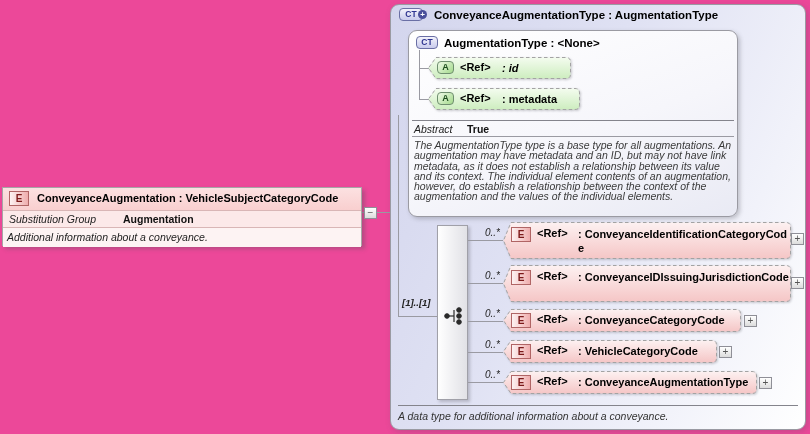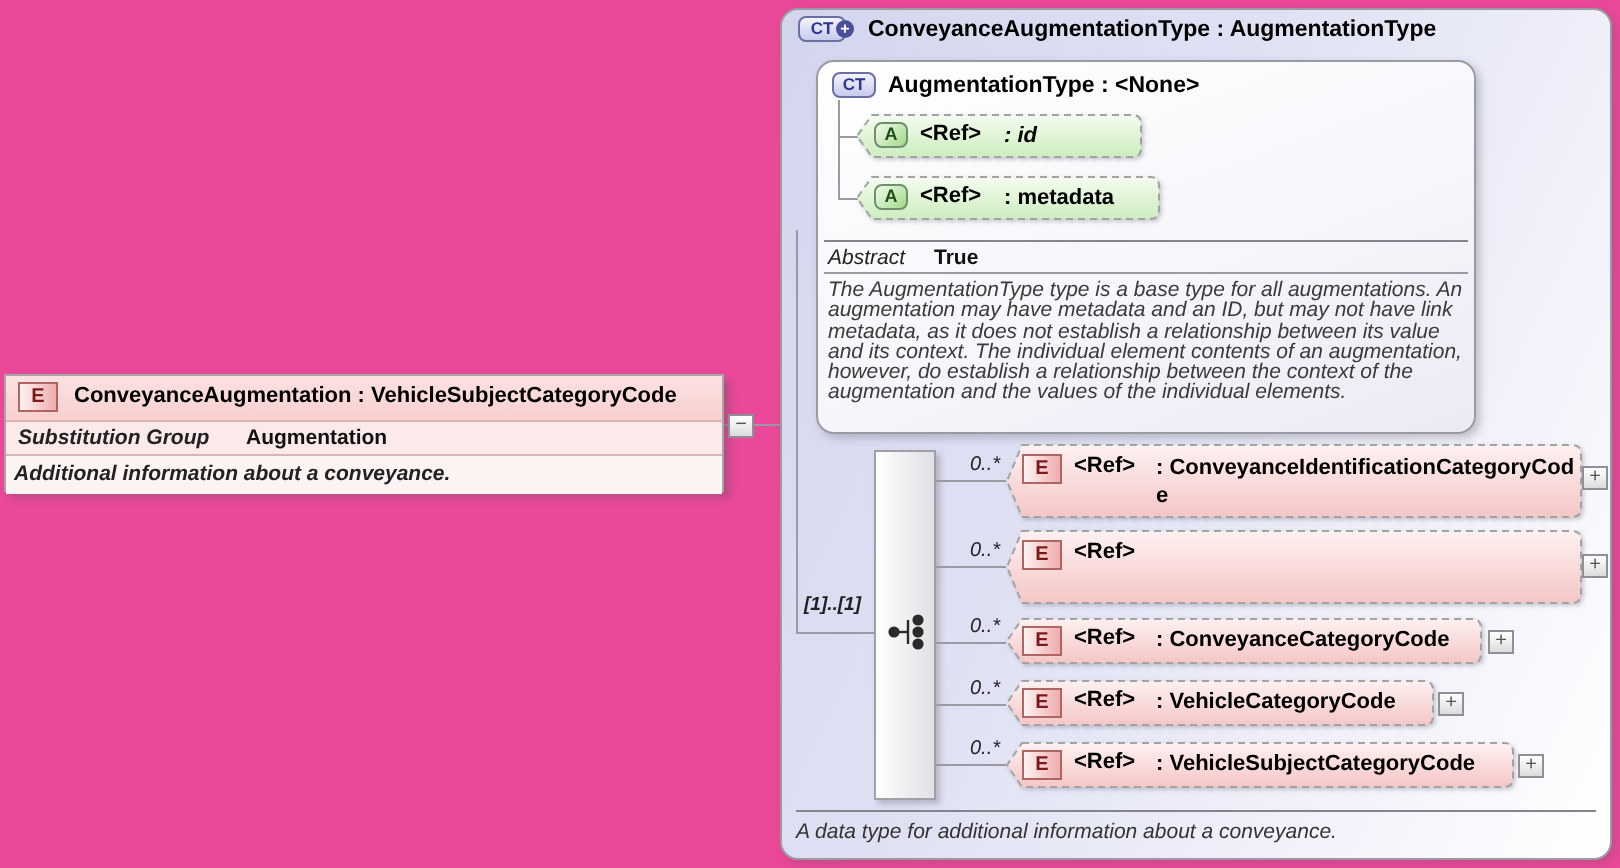--- a/index.html
+++ b/index.html
@@ -27,21 +27,21 @@
            font-weight:bold; font-size:10px; line-height:13px; text-align:center; }
   .aicon { position:absolute; width:17px; height:13px; border:1px solid #6f8f6f; border-radius:4px;
            background:linear-gradient(135deg,#f0fbe8,#a3d98b); color:#1e4d1e;
            font-weight:bold; font-size:9px; line-height:11px; text-align:center; }
   .ctrect { position:absolute; border:1px solid #6a6fa5; border-radius:4px;
             background:linear-gradient(180deg,#f3f3fc,#c9cbec); color:#2e3490;
             font-weight:bold; font-size:8.5px; text-align:center; }
   .ctbadge { position:absolute; width:9px; height:9px; border-radius:50%; background:#4a4f9a;
              color:#fff; font-weight:bold; font-size:8px; line-height:9px; text-align:center; }
 
-  .ital { font-style:italic;font-weight:bold; }
+  .ital { font-style:italic; }
   .lbl { font-size:10.5px; color:#222; }
   .val { font-size:10.5px; font-weight:bold; color:#111;margin-left:20px; }
 
   
   .panel { position:absolute; left:390px; top:4px; width:416px; height:426px;
            border:1px solid #9a9aa2; border-radius:9px;
            background:linear-gradient(115deg,#d3d5ed 0%,#dfe1f3 40%,#f1f2fa 75%,#ffffff 100%);
            box-shadow:2px 2px 6px rgba(80,80,90,.25); }
   .panel-title { position:absolute; left:434px; top:9px; font-weight:bold; font-size:11.5px; color:#000; white-space:nowrap; }
 
@@ -170,20 +170,21 @@
     <span class="bname wrap2" style="left:75px; top:5px;">: ConveyanceIdentificationCategoryCode</span>
   </div>
   <div class="toggle" style="left:791px; top:233px;">+</div>
 
   <div class="banner" style="left:503px; top:265px; width:288px; height:37px;">
       <svg width="290" height="39">
         <path d="M 8,0.5 H 283 Q 287.5,0.5 287.5,5 V 32 Q 287.5,36.5 283,36.5 H 8 L 0.5,18.5 Z" fill="url(#gradPink)" stroke="#a3a3a3" stroke-dasharray="3.5 2.5"></path>
       </svg>
     <span class="eicon" style="left:8px; top:5px;">E</span>
     <span class="reflabel" style="left:34px; top:5px;">&lt;Ref&gt;</span>
+    <span class="bname wrap2" style="left:75px; top:5px;">: ConveyanceIDIssuingJurisdictionCode</span>
   </div>
   <div class="toggle" style="left:791px; top:277px;">+</div>
 
   <div class="banner" style="left:503px; top:309px; width:238px; height:23px;">
       <svg width="240" height="25">
         <path d="M 8,0.5 H 233 Q 237.5,0.5 237.5,5 V 18 Q 237.5,22.5 233,22.5 H 8 L 0.5,11.5 Z" fill="url(#gradPink)" stroke="#a3a3a3" stroke-dasharray="3.5 2.5"></path>
       </svg>
     <span class="eicon" style="left:8px; top:4px;">E</span>
     <span class="reflabel" style="left:34px; top:4px;">&lt;Ref&gt;</span>
     <span class="bname nowrap" style="left:75px; top:4px;">: ConveyanceCategoryCode</span>
@@ -199,21 +200,21 @@
     <span class="bname nowrap" style="left:75px; top:4px;">: VehicleCategoryCode</span>
   </div>
   <div class="toggle" style="left:719px; top:346px;">+</div>
 
   <div class="banner" style="left:503px; top:371px; width:254px; height:23px;">
       <svg width="256" height="25">
         <path d="M 8,0.5 H 249 Q 253.5,0.5 253.5,5 V 18 Q 253.5,22.5 249,22.5 H 8 L 0.5,11.5 Z" fill="url(#gradPink)" stroke="#a3a3a3" stroke-dasharray="3.5 2.5"></path>
       </svg>
     <span class="eicon" style="left:8px; top:4px;">E</span>
     <span class="reflabel" style="left:34px; top:4px;">&lt;Ref&gt;</span>
-    <span class="bname nowrap" style="left:75px; top:4px;">: VehicleSubjectCategoryCode</span>
+    <span class="bname nowrap" style="left:75px; top:4px;">: ConveyanceAugmentationType</span>
   </div>
   <div class="toggle" style="left:759px; top:377px;">+</div>
 
   <div class="hl" style="left:398px; top:405px; width:400px; background:#84848c;"></div>
   <div class="bottomdoc">A data type for additional information about a conveyance.</div>
 
   <div class="node">
     <div class="node-head"></div>
     <span class="eicon" style="left:6px; top:3px;">E</span>
     <div class="node-title">ConveyanceAugmentation : VehicleSubjectCategoryCode</div>

